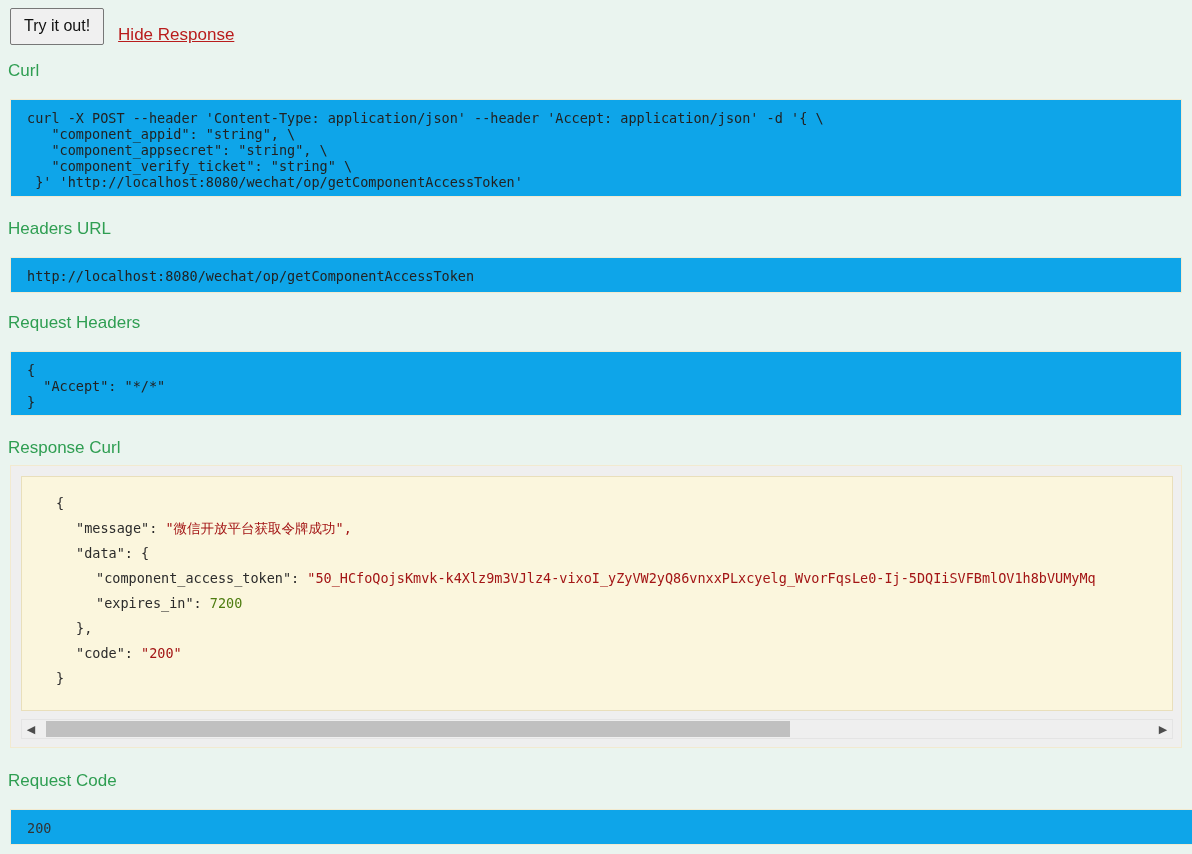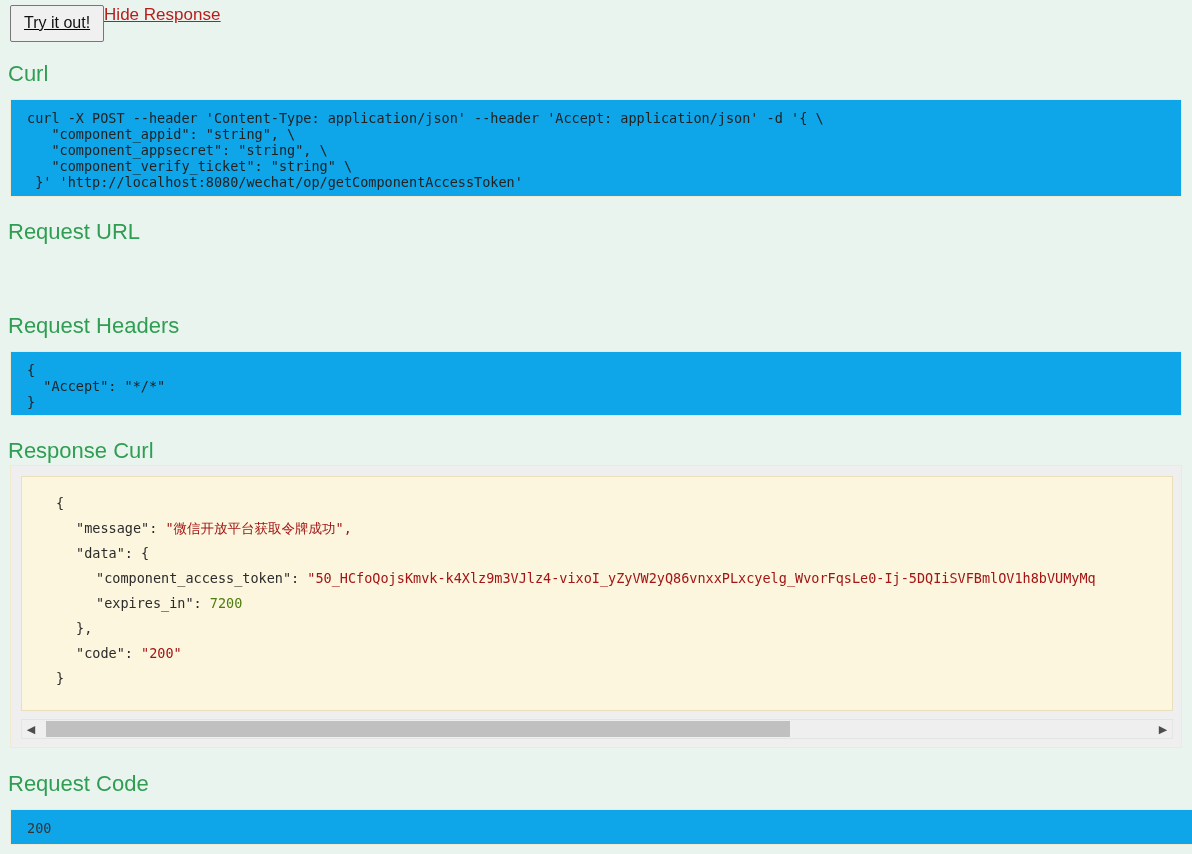--- a/index.html
+++ b/index.html
@@ -20,23 +20,23 @@
     height: 854px;
     box-sizing: border-box;
   }
 
   
   .action-row {
     position: absolute;
     left: 10px;
     top: 5px;
     display: flex;
-    align-items: flex-start;
+    align-items: flex-end;
+    gap: 14px;
     height: 40px;
-    text-decoration: underline;
   }
   .submit-btn {
     font-family: "Liberation Sans", sans-serif;
     font-size: 16px;
     line-height: 1;
     color: #111111;
     background: #f0f0f0;
     border: 1px solid #777777;
     border-radius: 2px;
     padding: 9px 13px 10px 13px;
@@ -46,21 +46,21 @@
     font-family: "Liberation Sans", sans-serif;
     font-size: 17px;
     color: #b91c1c;
     text-decoration: underline;
     cursor: pointer;
   }
 
   
   .section-title {
     font-family: "Liberation Sans", sans-serif;
-    font-size: 22px;
+    font-size: 17px;
     font-weight: 400;
     color: #2f9e52;
     margin: 0;
     padding: 0;
   }
 
   
   .code-block {
     background: #0ea5e9;
     border: 1px solid #f2ead0;
@@ -186,21 +186,22 @@
     <a class="hide-link">Hide Response</a>
   </div>
 
   <h4 class="section-title" id="curl-title">Curl</h4>
   <div class="code-block" id="curl-block"><span class="ln">curl -X POST --header 'Content-Type: application/json' --header 'Accept: application/json' -d '{ \</span>
 <span class="ln">   "component_appid": "string", \</span>
 <span class="ln">   "component_appsecret": "string", \</span>
 <span class="ln">   "component_verify_ticket": "string" \</span>
 <span class="ln"> }' 'http://localhost:8080/wechat/op/getComponentAccessToken'</span></div>
 
-  <h4 class="section-title" id="url-title">Request URL</h4>
+  <h4 class="section-title" id="url-title">Headers URL</h4>
+  <div class="code-block" id="url-block">http://localhost:8080/wechat/op/getComponentAccessToken</div>
 
   <h4 class="section-title" id="headers-title">Request Headers</h4>
   <div class="code-block" id="headers-block">{
   "Accept": "*/*"
 }</div>
 
   <h4 class="section-title" id="body-title">Response Curl</h4>
 
   <div id="body-outer">
 

